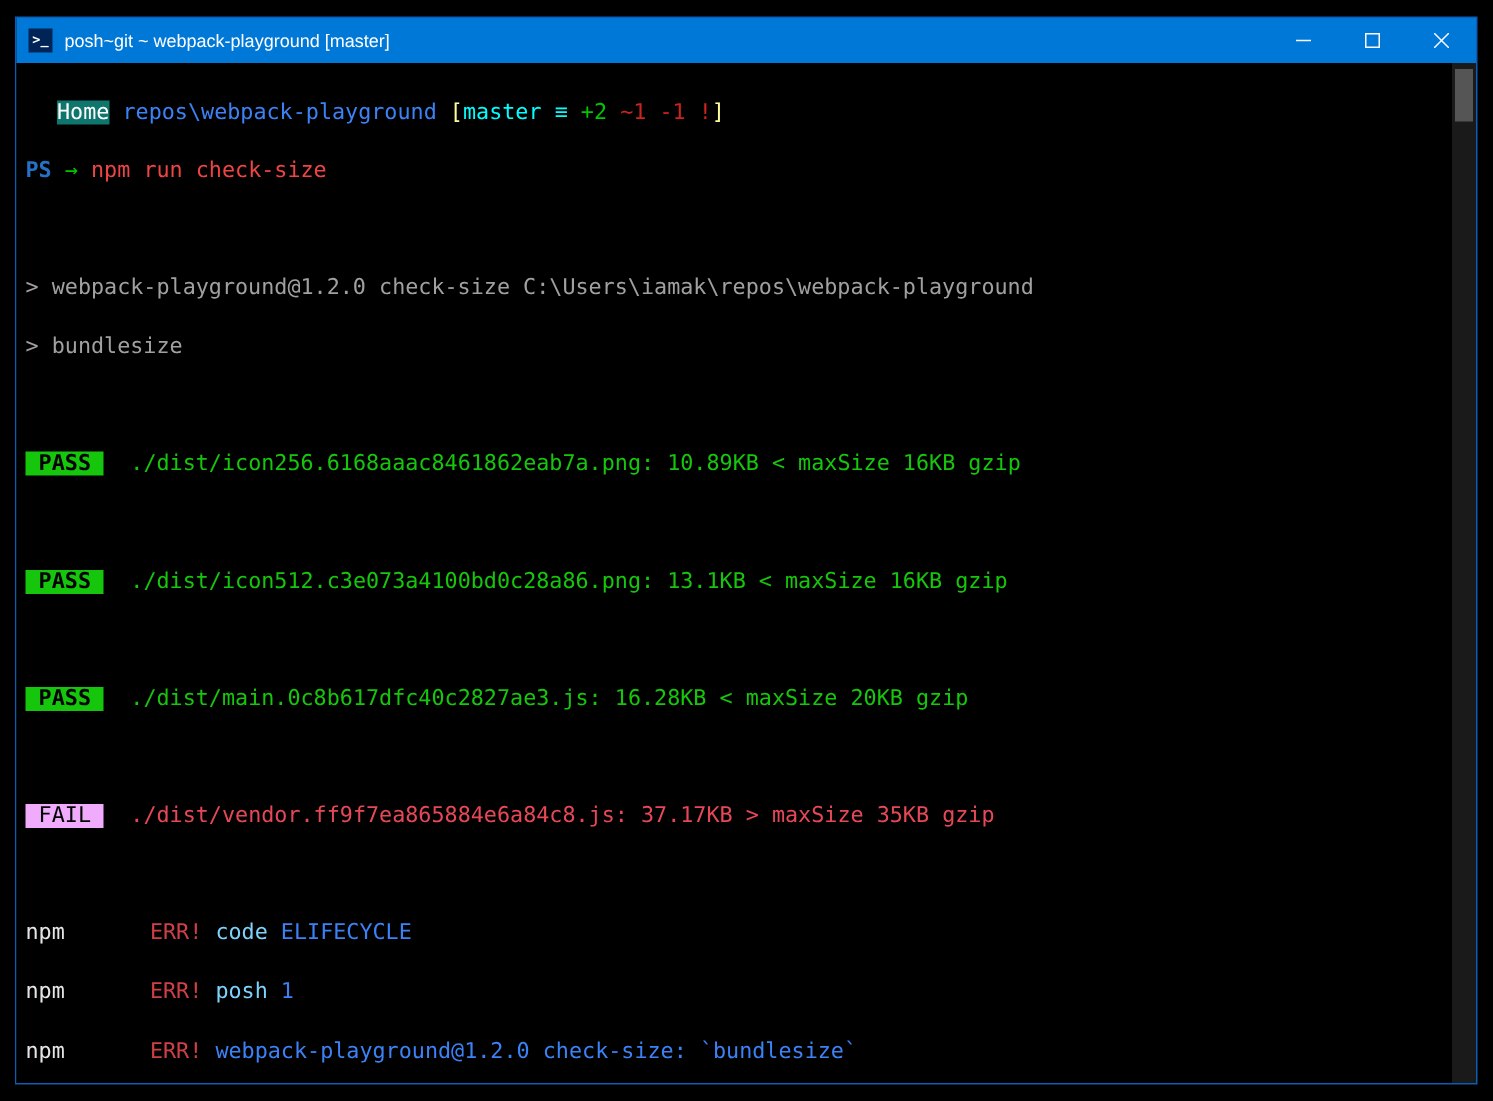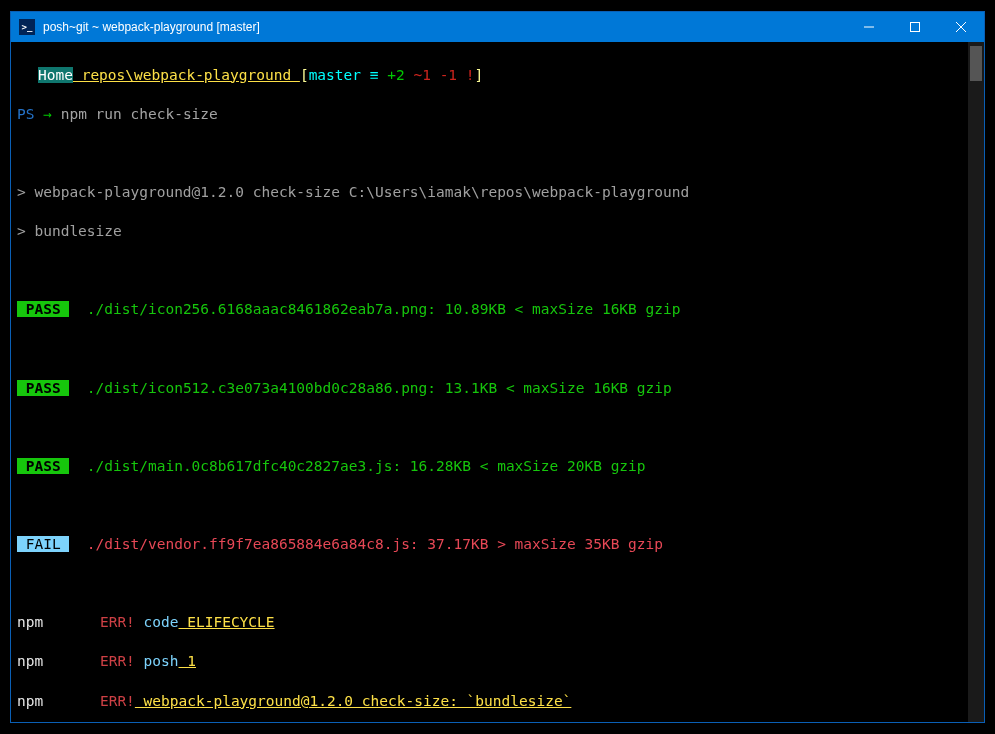--- a/index.html
+++ b/index.html
@@ -75,27 +75,27 @@
     }
     .line { white-space: pre-wrap; word-break: break-all; min-height: 1.35em; }
     .home-badge { background: #0f766e; color: #fff; margin-left: 21px; }
     .branch-bracket { color: #fdfd97; }
     .branch-name { color: #00ffff; text-align: right; }
     .branch-eq { color: #00ffff; }
     .plus { color: #00c800; }
     .tilde { color: #cc241d; }
     .minus { color: #cc241d; }
     .bang { color: #cc241d; }
-    .ps { color: #2472c8; font-weight: normal; }
+    .ps { color: #2472c8; font-weight: bold; }
     .arrow { color: #00c800; }
-    .cmd { color: #a3a3a3; }
+    .cmd { color: #ef4444; }
     .gray { color: #a0a0a0; }
-    .white { color: #fde047; text-decoration: underline; }
+    .white { color: #3b82f6; }
     .pass-badge { background: #16c60c; color: #000; font-weight: bold; }
-    .fail-badge { background: #7dd3fc; color: #000; }
+    .fail-badge { background: #f0abfc; color: #000; }
     .green-text { color: #16c60c; }
     .red-text { color: #e74856; }
     .npm-err { color: #ce4045; margin-left: 48px; }
     .npmw { color: #e5e5e5; }
     .code { color: #7dd3fc; margin-top: 44px; }
     .scrollbar {
       position: absolute;
       right: 0;
       top: 0;
       bottom: 0;

